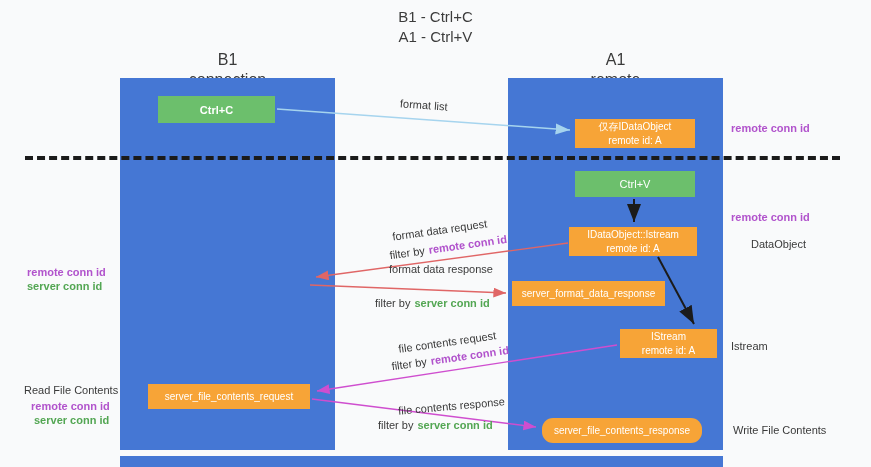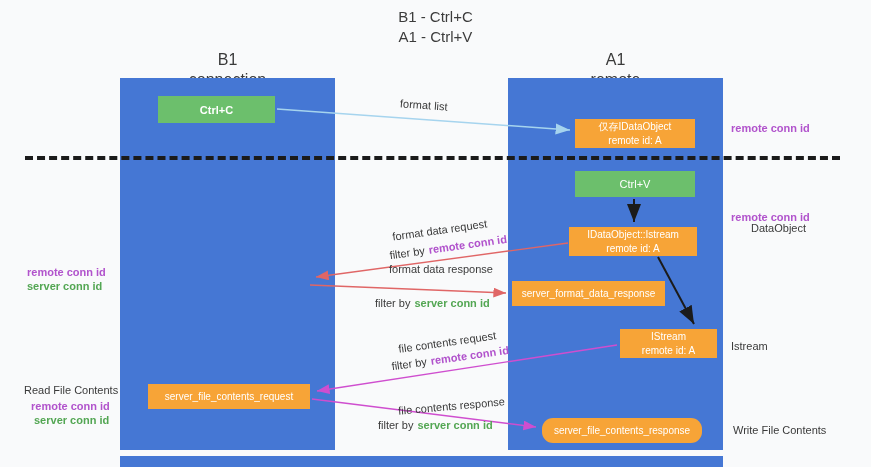--- a/index.html
+++ b/index.html
@@ -136,21 +136,21 @@
     <span>filter by</span><span class="purple gap">remote conn id</span>
   </div>
 
   <div class="lbl rotm5" style="left:398px;top:400px;">file contents response</div>
   <div class="lbl" style="left:378px;top:419px;">
     <span>filter by</span><span class="greent gap">server conn id</span>
   </div>
 
   <div class="lbl purple" style="left:731px;top:122px;">remote conn id</div>
   <div class="lbl purple" style="left:731px;top:211px;">remote conn id</div>
-  <div class="lbl" style="left:731px;top:222px;padding-left:20px;">DataObject</div>
+  <div class="lbl" style="left:731px;top:238px;padding-left:20px;">DataObject</div>
   <div class="lbl" style="left:731px;top:340px;">Istream</div>
   <div class="lbl" style="left:733px;top:424px;">Write File Contents</div>
 
   <div class="lbl purple" style="left:27px;top:266px;">remote conn id</div>
   <div class="lbl greent" style="left:27px;top:280px;">server conn id</div>
   <div class="lbl" style="left:24px;top:384px;text-align:right;">Read File Contents</div>
   <div class="lbl purple" style="left:31px;top:400px;">remote conn id</div>
   <div class="lbl greent" style="left:34px;top:414px;">server conn id</div>
 
 </div>

